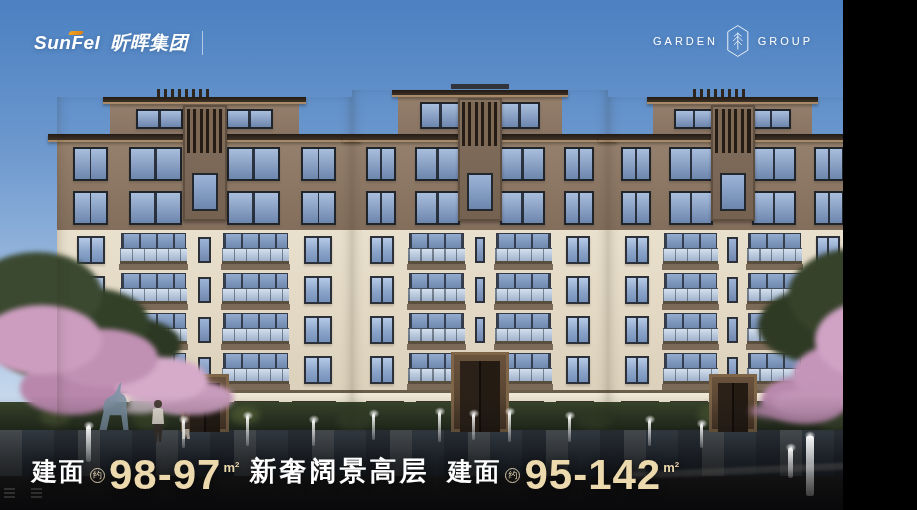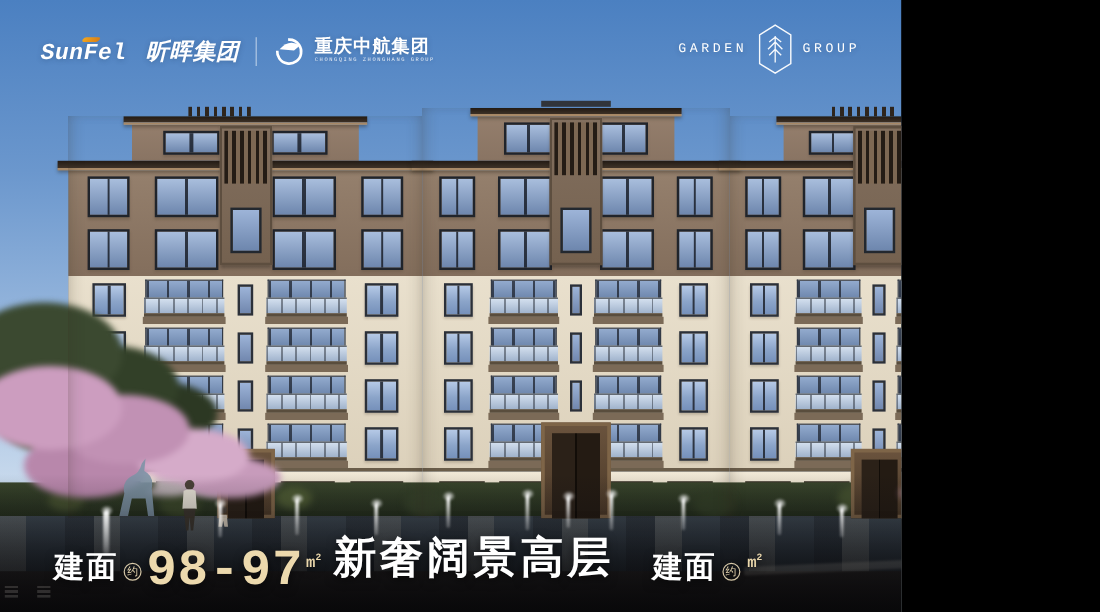--- a/index.html
+++ b/index.html
@@ -1,18 +1,18 @@
 <!DOCTYPE html>
 <html><head>
 <meta charset="utf-8">
 <style>
   html,body{margin:0;padding:0;background:#000;}
   *{box-sizing:border-box;}
-  .stage{position:relative;width:751px;height:510px;overflow:hidden;
-    font-family:Liberation Mono, monospace;
+  .stage{position:relative;width:843px;height:510px;overflow:hidden;
+    font-family:Liberation Sans, sans-serif;
     background:linear-gradient(180deg,#4b80c1 0%,#6b97cd 28%,#9ab9de 55%,#c6d8ec 78%,#dde9f4 95%);}
 
   
   .building{position:absolute;left:57px;top:97px;width:800px;height:335px;}
   .tower{position:absolute;top:0;bottom:0;display:flex;flex-direction:column;}
   .t-left{left:0;width:295px;}
   .t-mid{left:295px;width:256px;top:-7px;bottom:0;}
   .t-right{left:551px;width:249px;}
   .tower::after{content:"";position:absolute;inset:0;pointer-events:none;z-index:4;
     box-shadow:inset 8px 0 14px -10px rgba(55,45,30,.4),inset -8px 0 14px -10px rgba(55,45,30,.4);}
@@ -118,30 +118,30 @@
   .zh-cn{font-size:15px;font-weight:bold;letter-spacing:1px;}
   .zh-en{font-size:4.5px;letter-spacing:1.3px;opacity:.85;margin-top:2px;}
   .brand{position:absolute;right:30px;top:20px;z-index:7;width:160px;color:#fff;text-align:center;
     text-shadow:0 1px 4px rgba(30,60,100,.3);}
   .brand-row{display:flex;align-items:center;justify-content:center;gap:9px;}
   .brand-en{font-size:11px;letter-spacing:3px;font-weight:500;}
   .brand-sub{margin-top:4px;display:flex;align-items:center;justify-content:center;gap:7px;}
   .pair{display:flex;flex-direction:column;font-size:7px;letter-spacing:1px;line-height:1.2;opacity:.95;text-align:right;}
   .sub-sep{width:1px;height:17px;background:rgba(255,255,255,.7);}
   .brand-name{font-size:19px;font-weight:bold;letter-spacing:2px;}
-  .taglines{position:absolute;left:45px;top:441px;z-index:7;display:flex;align-items:flex-end;gap:32px;
+  .taglines{position:absolute;left:32px;top:441px;z-index:7;display:flex;align-items:flex-end;gap:18px;
     color:#fff;white-space:nowrap;text-shadow:0 2px 8px rgba(0,0,0,.6);}
   .tg{display:flex;align-items:flex-end;}
   .tg-label{font-size:25px;font-weight:bold;letter-spacing:2px;padding-bottom:4px;}
   .tg-approx{width:15px;height:15px;border:1px solid rgba(243,226,190,.9);border-radius:50%;font-size:9px;
     display:flex;align-items:center;justify-content:center;color:#f0deb6;margin:0 4px 9px 4px;}
   .tg-range{font-size:42px;font-weight:800;color:#ecd9ad;letter-spacing:1px;line-height:.82;}
   .tg-unit{color:#ecd9ad;font-weight:bold;font-size:13px;transform:translateY(-17px);margin-left:2px;}
   .tg-unit sup{font-size:8px;}
-  .tg-desc{font-size:36px;font-weight:bold;letter-spacing:3px;margin-left:10px;padding-bottom:3px;}
+  .tg-desc{font-size:27px;font-weight:bold;letter-spacing:3px;margin-left:10px;padding-bottom:3px;margin-top:12px;}
 </style>
 </head>
 <body>
 
 <div class="stage">
 
   <div class="building">
 
     <div class="tower t-left">
       <div class="ph">
@@ -502,30 +502,20 @@
       <i></i>
     </div>
 
   <div class="top-left">
     <div class="sunfel">
       <span class="sunfel-accent"></span>
       <span class="latin">SunFel</span>
       <span class="cn">昕晖集团</span>
     </div>
     <div class="sep">|</div>
-    <div class="zh-logo">
-      <svg width="26" height="26" viewBox="0 0 26 26">
-        <circle cx="13" cy="13" r="10" fill="none" stroke="#fff" stroke-width="2.2" stroke-dasharray="38 14" transform="rotate(-35 13 13)"></circle>
-        <path d="M5 11 Q13 2 22 8 L17 12 Z" fill="#fff"></path>
-      </svg>
-      <div class="zh-text">
-        <span class="zh-cn">重庆中航集团</span>
-        <span class="zh-en">CHONGQING ZHONGHANG GROUP</span>
-      </div>
-    </div>
   </div>
 
   <div class="brand">
     <div class="brand-row">
       <span class="brand-en">GARDEN</span>
       <svg width="28" height="42" viewBox="0 0 28 42">
         <polygon points="14,1 27,9 27,33 14,41 1,33 1,9" fill="none" stroke="#fff" stroke-width="1.2" opacity=".95"></polygon>
         <path d="M14 32 V10 M14 15 L8 21 M14 15 L20 21 M14 11 L9 15 M14 11 L19 15 M14 21 L9 26 M14 21 L19 26" stroke="#fff" stroke-width="1.1" fill="none" opacity=".95"></path>
       </svg>
       <span class="brand-en">GROUP</span>
@@ -536,17 +526,18 @@
     <div class="tg">
       <span class="tg-label">建面</span>
       <span class="tg-approx">约</span>
       <span class="tg-range">98-97</span>
       <span class="tg-unit"><span>m</span><sup>2</sup></span>
       <span class="tg-desc">新奢阔景高层</span>
     </div>
     <div class="tg">
       <span class="tg-label">建面</span>
       <span class="tg-approx">约</span>
+      <span class="tg-range">95-142</span>
       <span class="tg-unit"><span>m</span><sup>2</sup></span>
     </div>
   </div>
 
 </div>
 
 </body></html>

